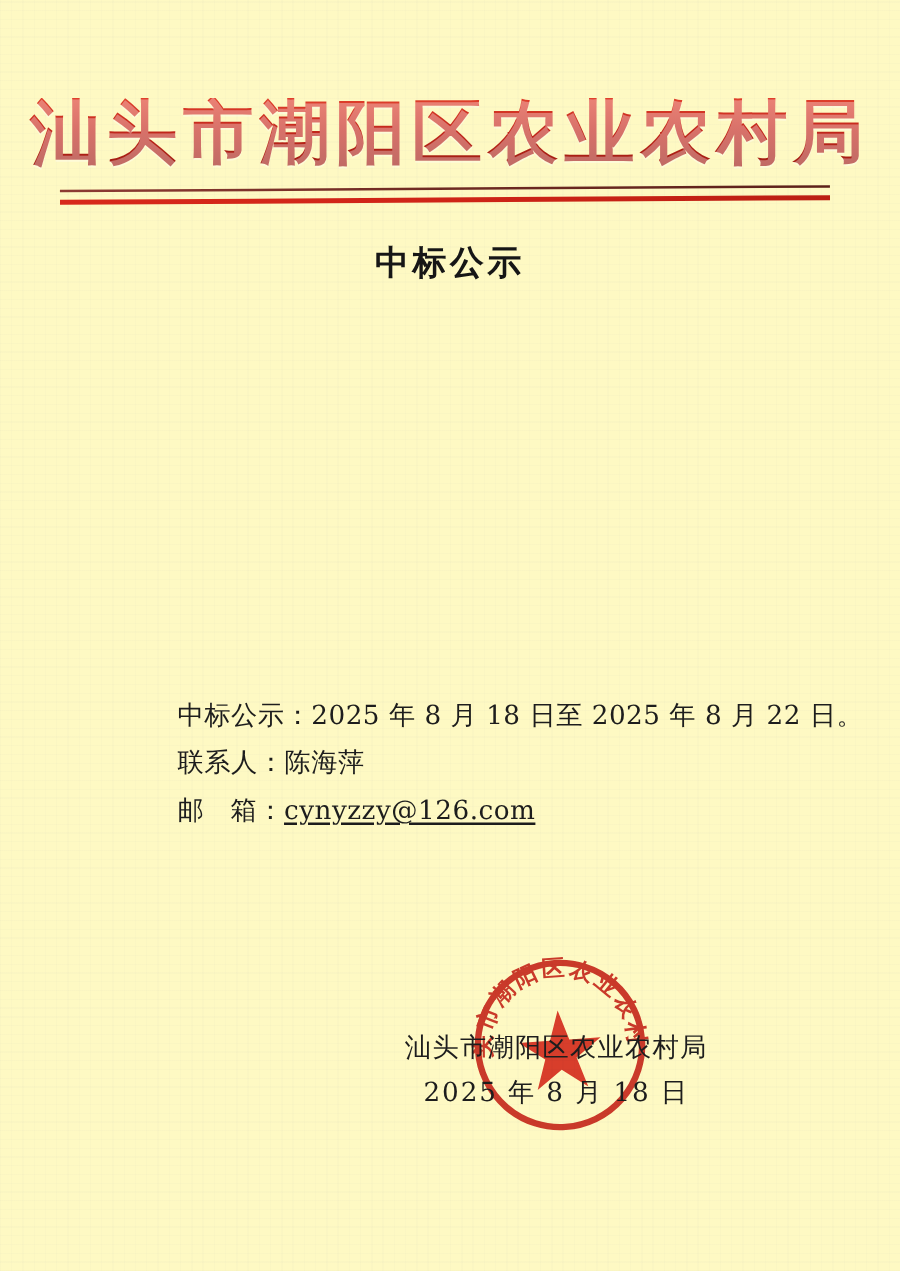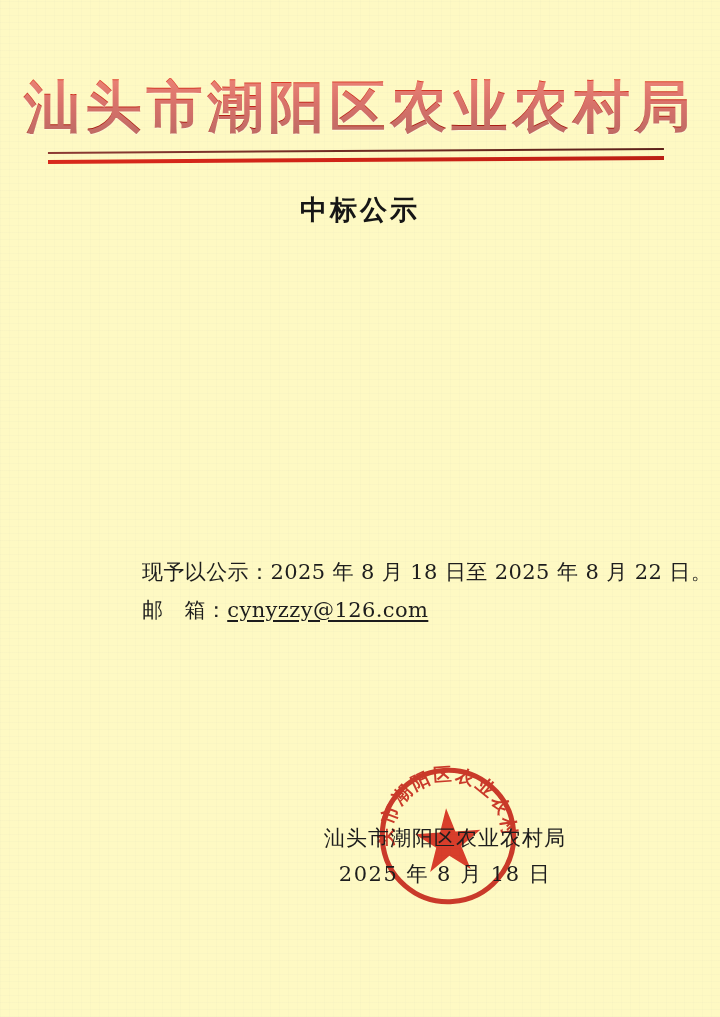--- a/index.html
+++ b/index.html
@@ -178,21 +178,24 @@
   <div class="rule-wrap">
     <div class="rule-thin"></div>
     <div class="rule-thick"></div>
   </div>
 
   <div class="doc-title">中标公示</div>
 
 
   <div class="info-block">
     <div class="info-line">
-      <span>现予以公示：</span><span>2025 年 8 月 18 日至 2025 年 8 月 22 日。</span>
+      <span>中标公示：</span><span>2025 年 8 月 18 日至 2025 年 8 月 22 日。</span>
+    </div>
+    <div class="info-line">
+      <span>联系人：</span><span>陈海萍</span>
     </div>
     <div class="info-line">
       <span>邮</span><span class="gap"></span><span>箱：</span><span class="email-link">cynyzzy@126.com</span>
     </div>
   </div>
 
   <svg class="seal" viewBox="0 0 200 200">
     <defs>
       <path id="sealArcTop" d="M 24 100 A 76 76 0 0 1 176 100" fill="none"></path>
     </defs>

